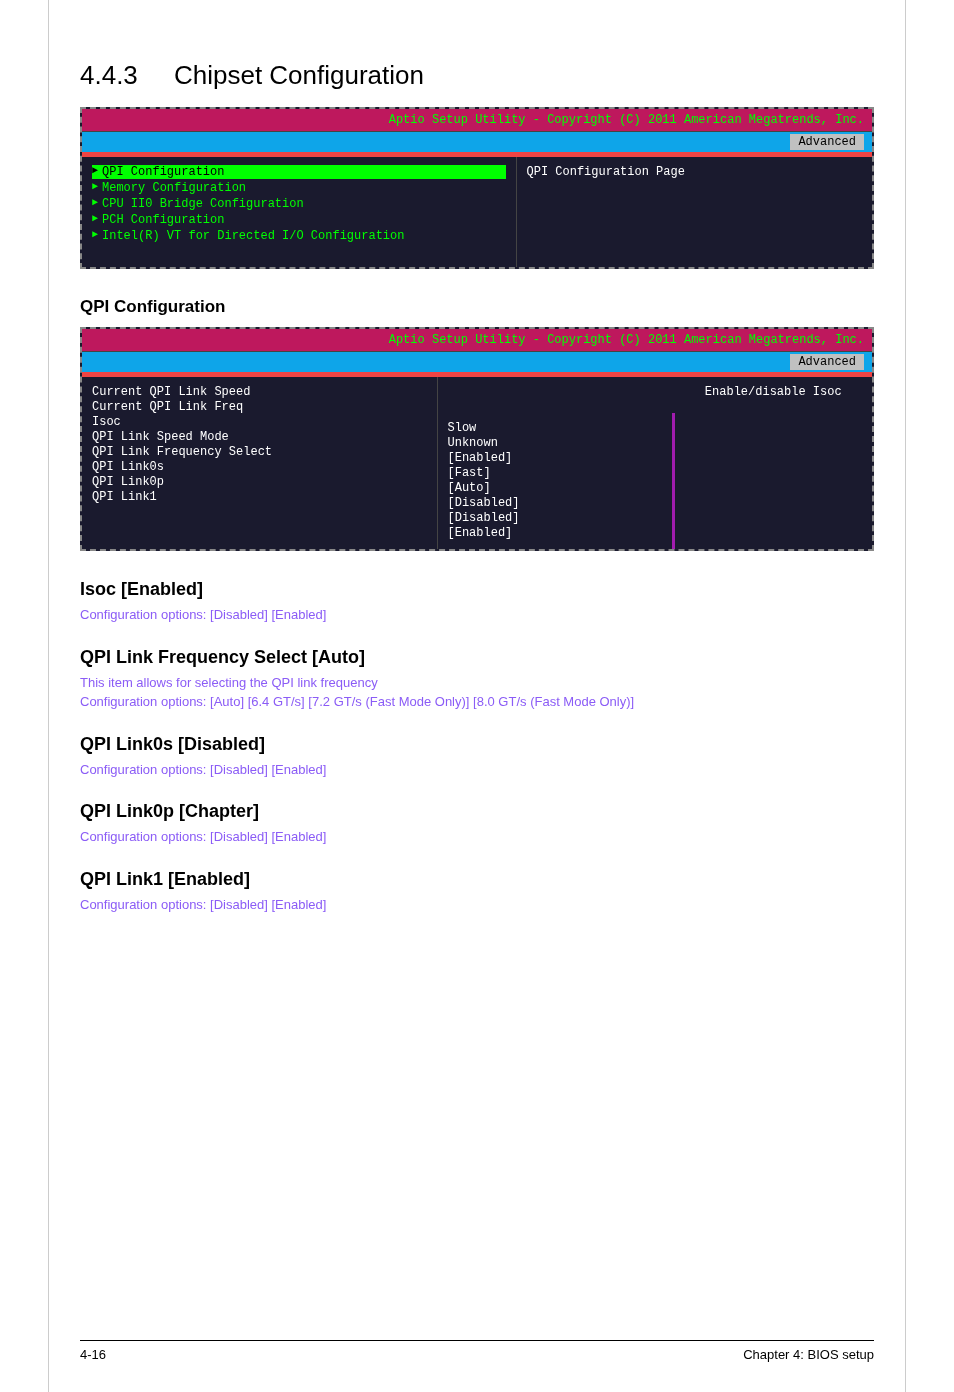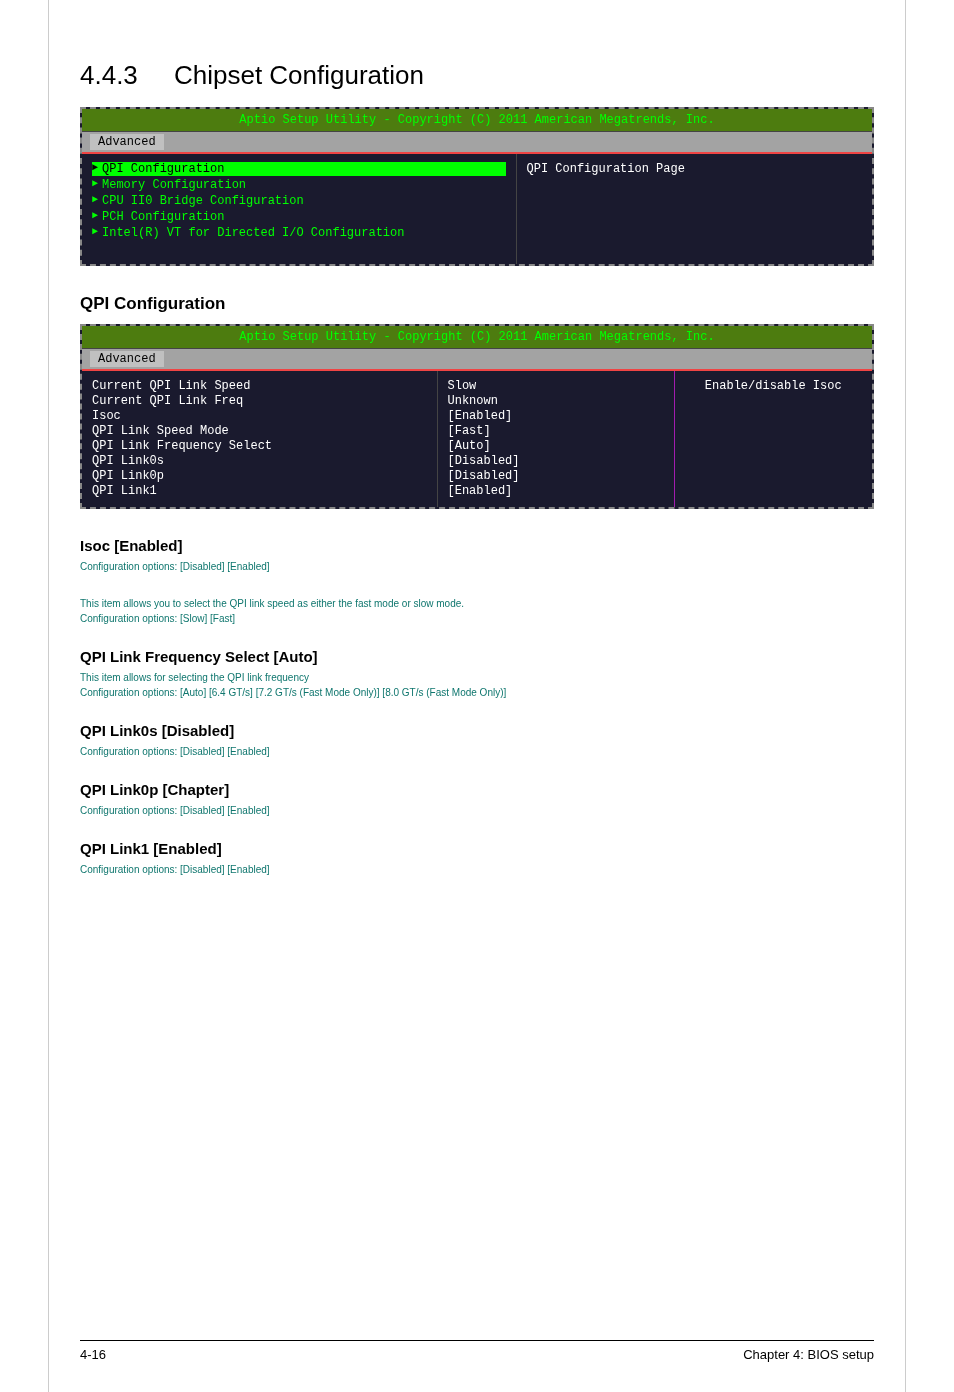--- a/index.html
+++ b/index.html
@@ -23,33 +23,34 @@
       border: 2px dashed #888;
       background: #1a1a2e;
       color: #00ff00;
       font-family: 'Courier New', Courier, monospace;
       font-size: 12px;
       margin-bottom: 28px;
       padding: 0;
     }
 
     .bios-header {
-      background: #4d7c0f;
-      color: #00ff00;
-      text-align: center;
+      background: #be185d;
+      color: #00ff00;
+      text-align: right;
       padding: 4px 8px;
       font-family: 'Courier New', Courier, monospace;
       font-size: 12px;
       border-bottom: 1px solid #444;
     }
 
     .bios-tab-row {
-      background: #a3a3a3;
+      background: #0ea5e9;
       padding: 2px 8px;
-      border-bottom: 2px solid #ef4444;
+      border-bottom: 5px solid #ef4444;
+      text-align: right;
     }
 
     .bios-tab {
       display: inline-block;
       background: #c0c0c0;
       color: #000000;
       font-family: 'Courier New', Courier, monospace;
       font-size: 12px;
       padding: 1px 8px;
     }
@@ -93,50 +94,51 @@
 
     .bios-qpi-left {
       flex: 0 0 45%;
       padding: 8px 10px;
       border-right: 1px solid #444;
     }
 
     .bios-qpi-mid {
       flex: 0 0 30%;
       padding: 8px 10px;
-      border-right: 1px solid #a21caf;
+      border-right: 3px solid #a21caf;
+      margin-top: 36px;
     }
 
     .bios-qpi-right {
       flex: 1;
       padding: 8px 10px;
       text-align: center;
     }
 
     .bios-row {
       font-family: 'Courier New', Courier, monospace;
       font-size: 12px;
       color: #ffffff;
       margin-bottom: 1px;
     }
 
     .subsection {
       margin-bottom: 22px;
     }
 
     .subsection-title {
-      font-size: 15px;
+      font-size: 18px;
       font-weight: bold;
       margin-bottom: 5px;
     }
 
     .subsection-body {
-      font-size: 10px;
+      font-size: 13px;
       line-height: 1.5;
-      color: #0f766e;
+      color: #8b5cf6;
     }
 
     .left-margin-line {
       position: fixed;
       left: 48px;
       top: 0;
       bottom: 0;
       width: 1px;
       background: #ccc;
     }
@@ -233,24 +235,20 @@
     </div>
   </div>
 </div>
 
 <div class="subsection">
   <div class="subsection-title">Isoc [Enabled]</div>
   <div class="subsection-body">Configuration options: [Disabled] [Enabled]</div>
 </div>
 
 <div class="subsection">
-  <div class="subsection-body">
-    This item allows you to select the QPI link speed as either the fast mode or slow mode.<br>
-    Configuration options: [Slow] [Fast]
-  </div>
 </div>
 
 <div class="subsection">
   <div class="subsection-title">QPI Link Frequency Select [Auto]</div>
   <div class="subsection-body">
     This item allows for selecting the QPI link frequency<br>
     Configuration options: [Auto] [6.4 GT/s] [7.2 GT/s (Fast Mode Only)] [8.0 GT/s (Fast Mode Only)]
   </div>
 </div>
 

